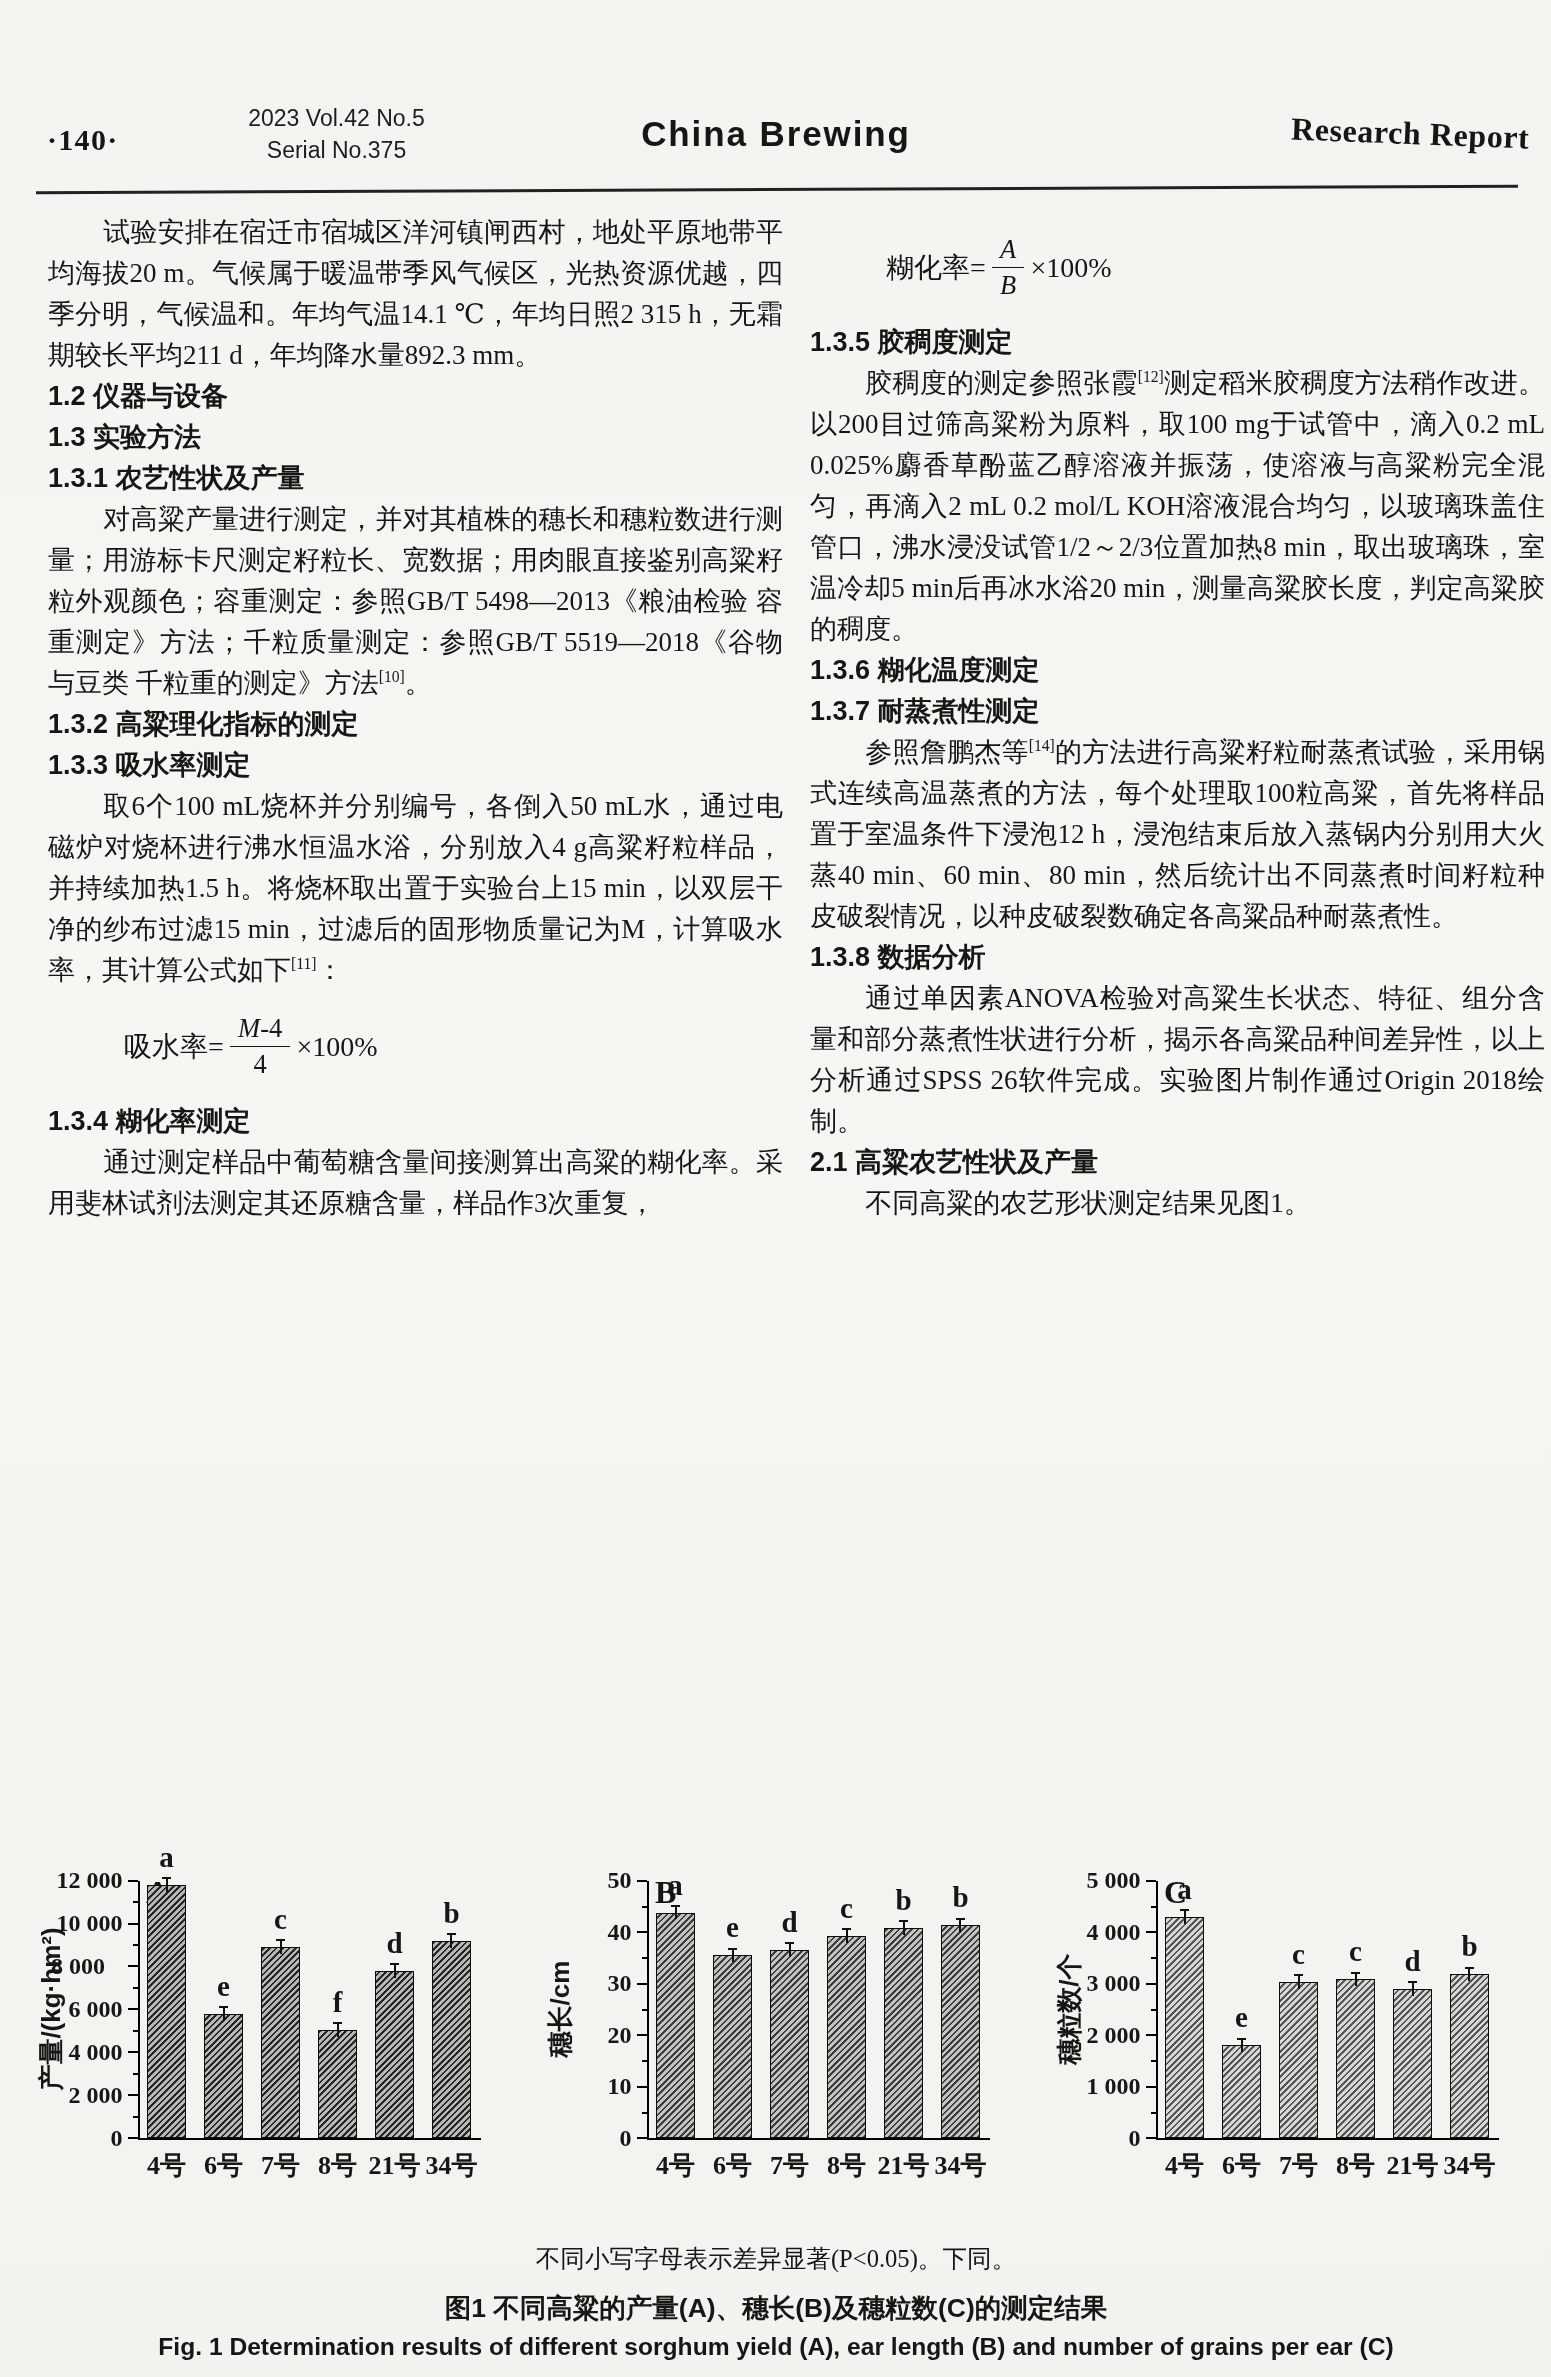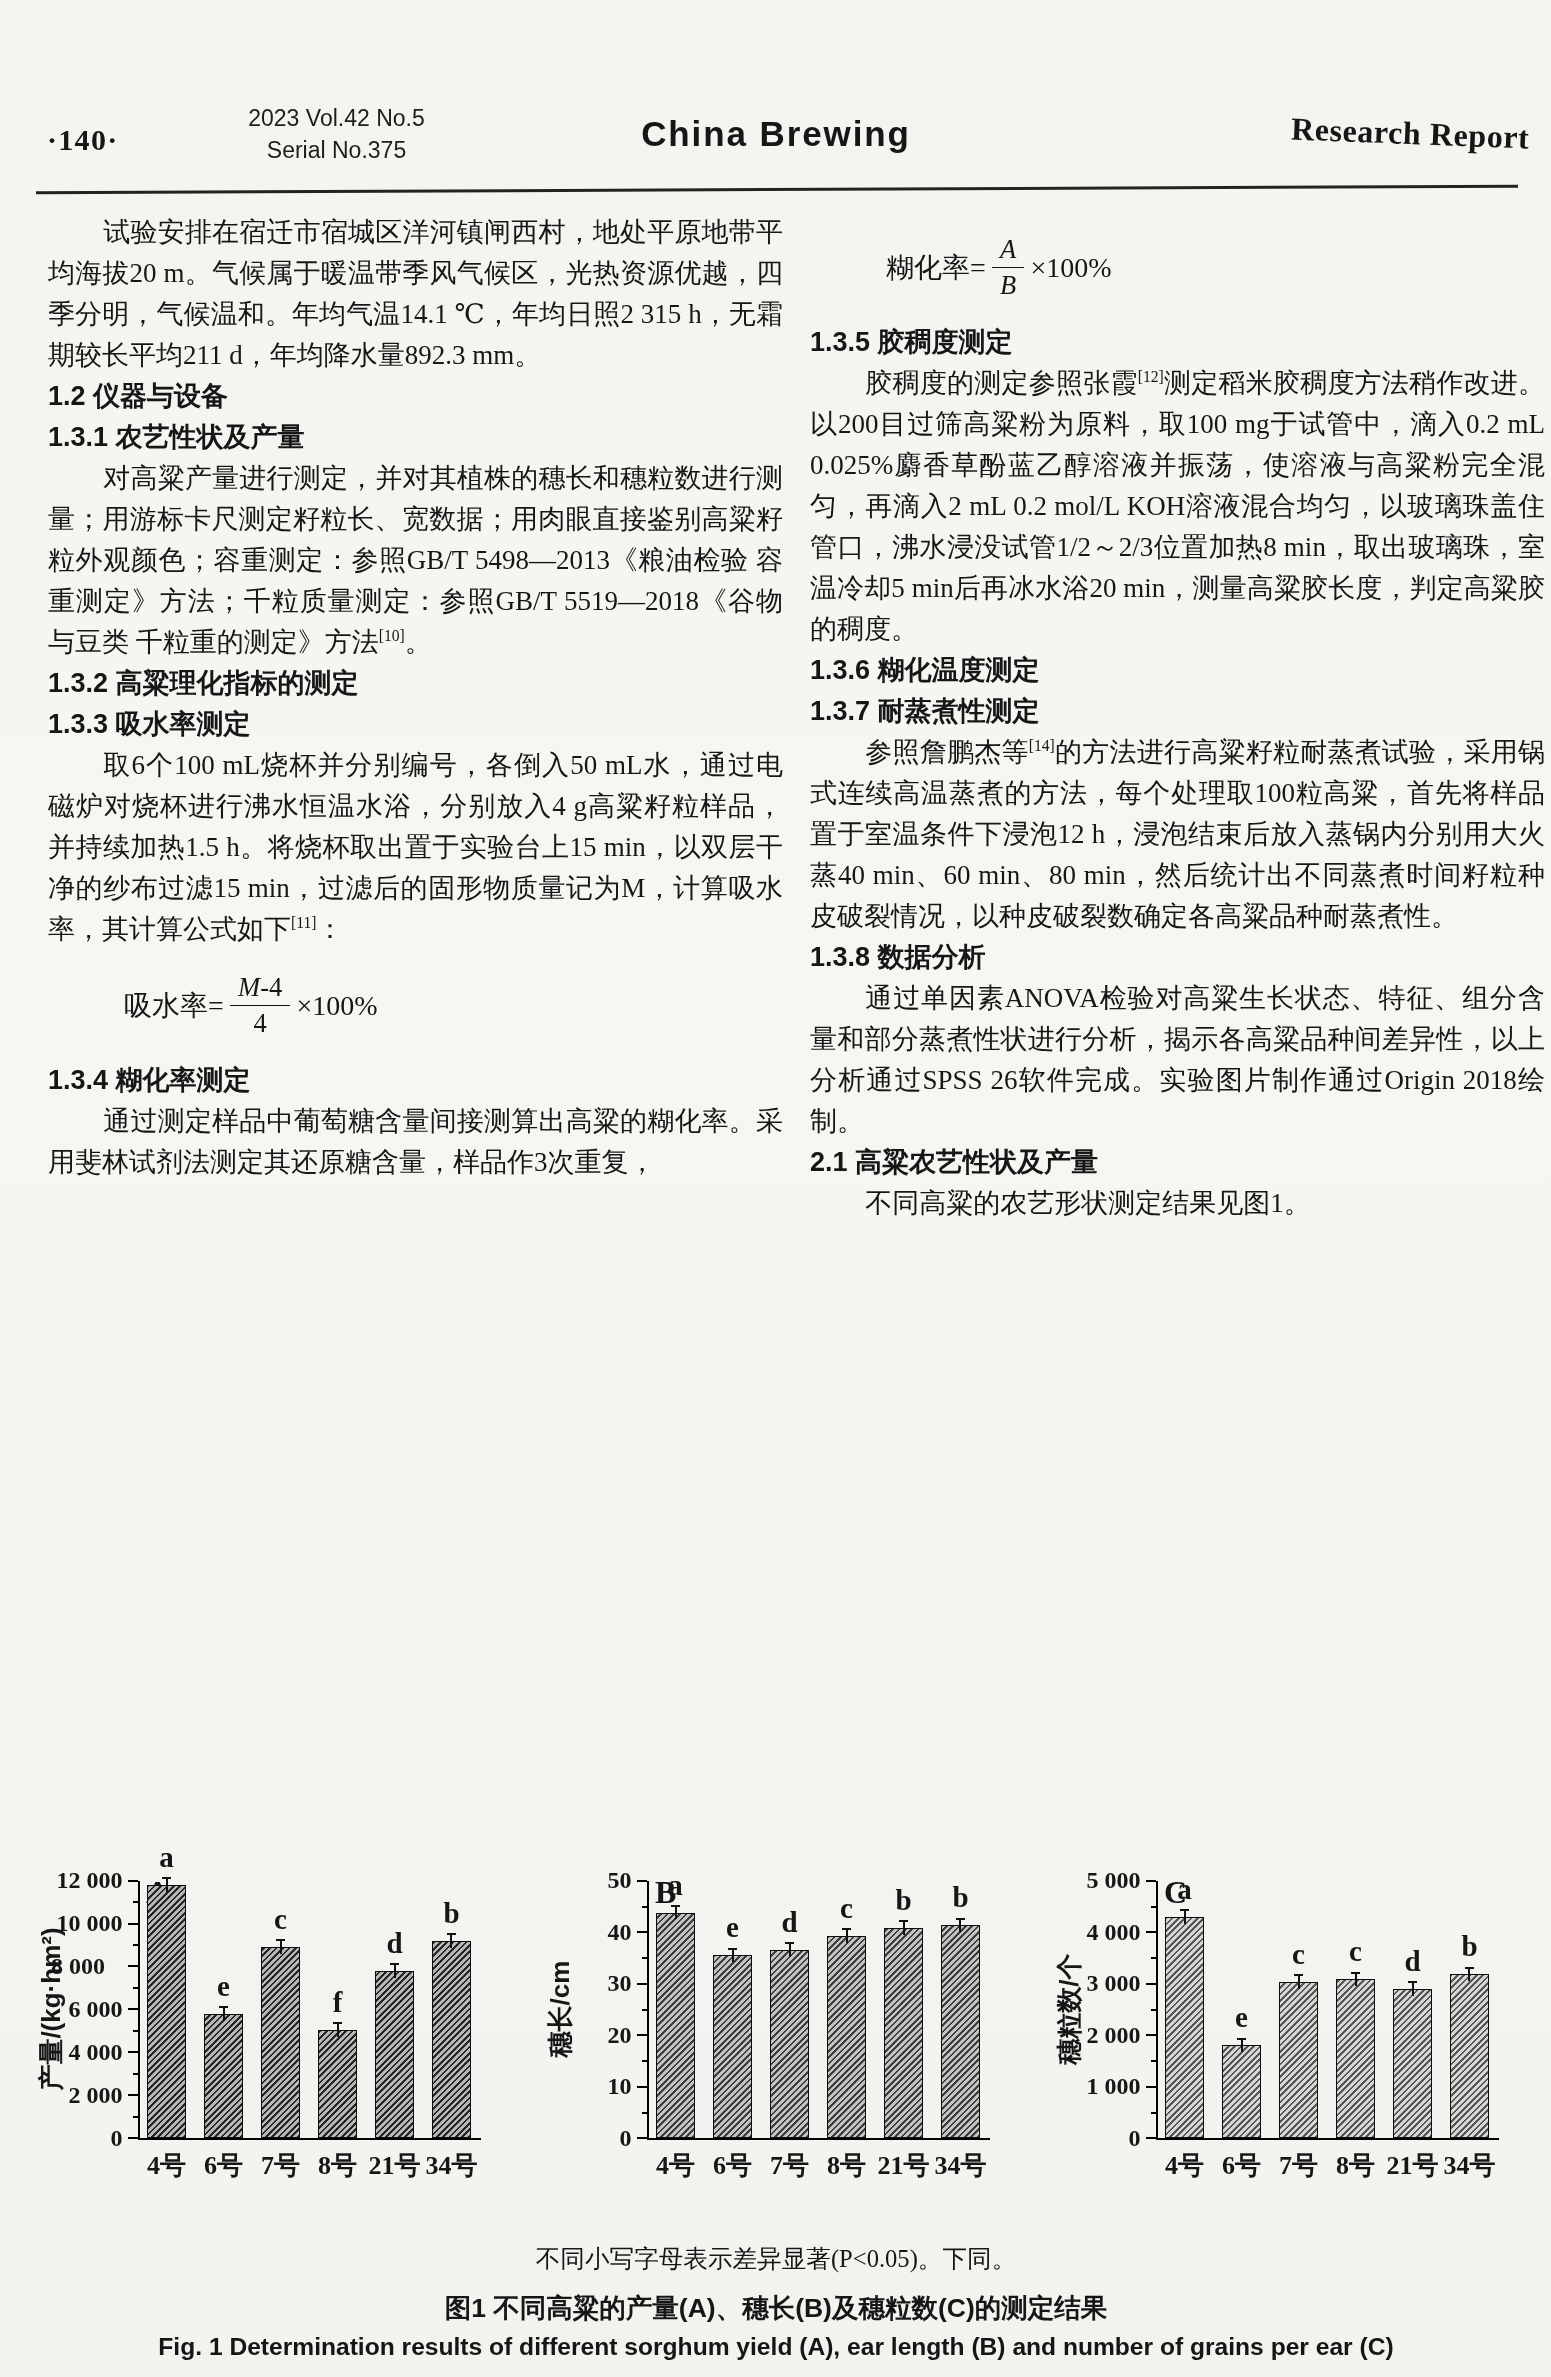--- a/index.html
+++ b/index.html
@@ -62,20 +62,21 @@
   <div>2023 Vol.42 No.5</div>
   <div>Serial No.375</div>
 </div>
 <div class="journal">China Brewing</div>
 <div class="section">Research Report</div>
 <div class="rule"></div>
 
 <div class="col" id="col-left">
     <div class="p">试验安排在宿迁市宿城区洋河镇闸西村，地处平原地带平均海拔20 m。气候属于暖温带季风气候区，光热资源优越，四季分明，气候温和。年均气温14.1 ℃，年均日照2 315 h，无霜期较长平均211 d，年均降水量892.3 mm。</div>
     <div class="h">1.2 仪器与设备</div>
+    <div class="h">1.3 实验方法</div>
     <div class="h">1.3.1 农艺性状及产量</div>
     <div class="p">对高粱产量进行测定，并对其植株的穗长和穗粒数进行测量；用游标卡尺测定籽粒长、宽数据；用肉眼直接鉴别高粱籽粒外观颜色；容重测定：参照GB/T 5498—2013《粮油检验 容重测定》方法；千粒质量测定：参照GB/T 5519—2018《谷物与豆类 千粒重的测定》方法<sup>[10]</sup>。</div>
     <div class="h">1.3.2 高粱理化指标的测定</div>
     <div class="h">1.3.3 吸水率测定</div>
     <div class="p">取6个100 mL烧杯并分别编号，各倒入50 mL水，通过电磁炉对烧杯进行沸水恒温水浴，分别放入4 g高粱籽粒样品，并持续加热1.5 h。将烧杯取出置于实验台上15 min，以双层干净的纱布过滤15 min，过滤后的固形物质量记为M，计算吸水率，其计算公式如下<sup>[11]</sup>：</div>
     <div class="formula">
       <span>吸水率=</span>
       <span class="frac">
         <span class="num"><i>M</i>-4</span>
         <span class="den">4</span>

